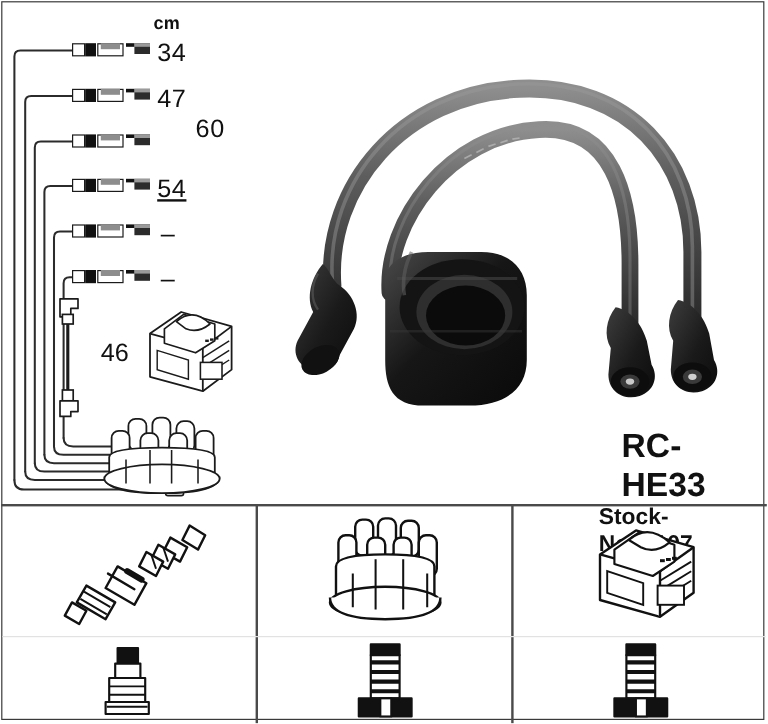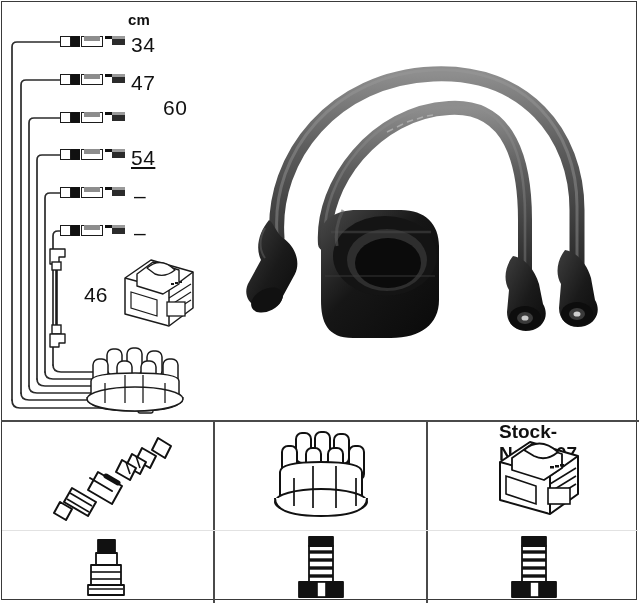--- a/index.html
+++ b/index.html
@@ -304,20 +304,21 @@
         <g>
           <path d="M340,190 C332,200 330,214 336,224 L334,248 C334,262 346,270 360,266
                    C372,262 376,250 370,240 L366,218 C362,204 352,192 340,190 Z" fill="url(#bootGrad)"></path>
           <ellipse cx="352" cy="254" rx="16" ry="12" fill="#0d0d0d"></ellipse>
           <ellipse cx="352" cy="254" rx="8" ry="6" fill="#3a3a3a"></ellipse>
           <ellipse cx="352" cy="254" rx="3.5" ry="2.6" fill="#cfcfcf"></ellipse>
         </g>
       </svg>
     </div>
 
+    <div class="prod-title" style="left:518px;top:356px;">RC-HE33</div>
     <div class="prod-stock" style="left:499px;top:392px;margin-top:29px;">Stock-No. 9107</div>
   </div>
 
   <div class="bottom-region">
     <div class="hdiv-top"></div>
     <div class="vdiv" style="left:213px;"></div>
     <div class="vdiv" style="left:426px;"></div>
     <div class="hdiv-faint"></div>
 
     <div class="iconbox" style="left:38px;top:12px;">

